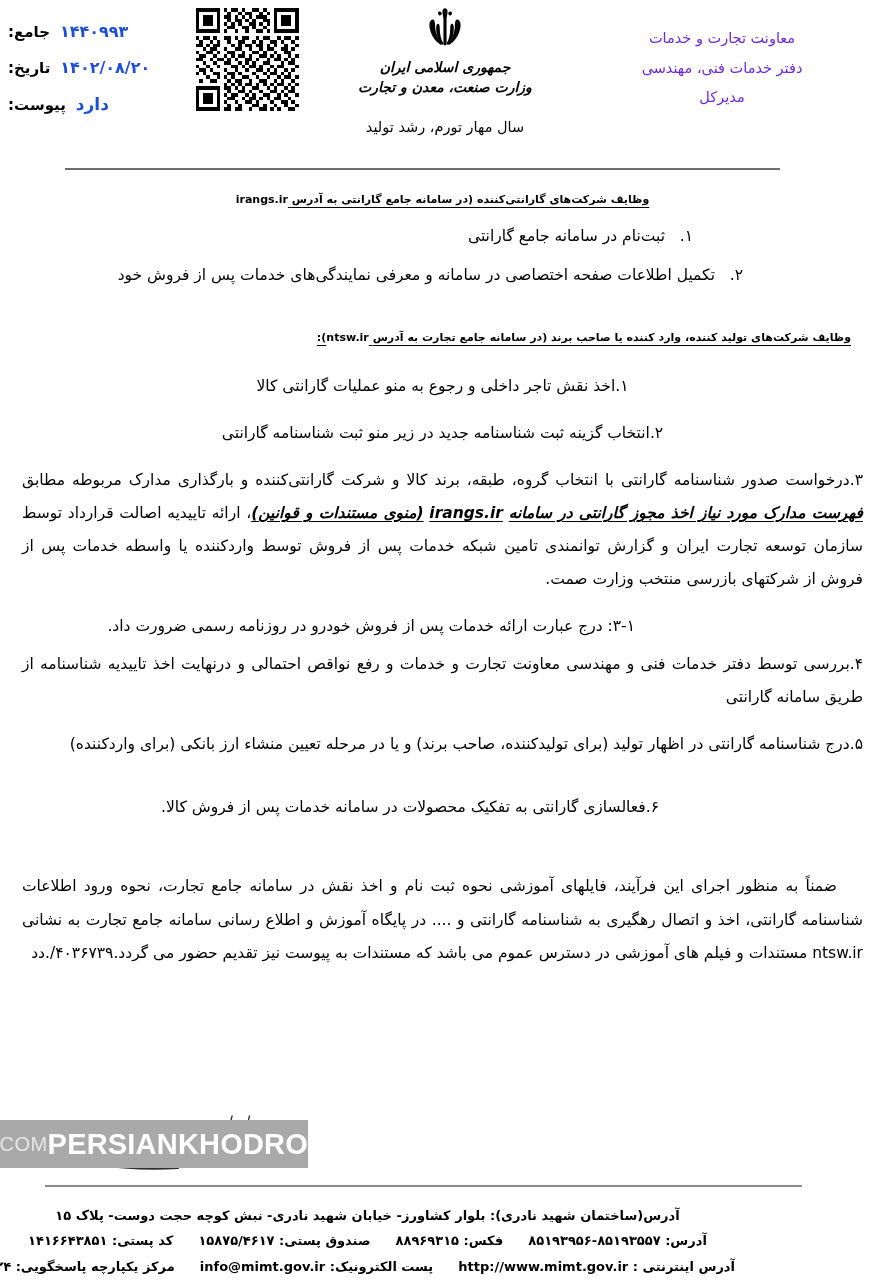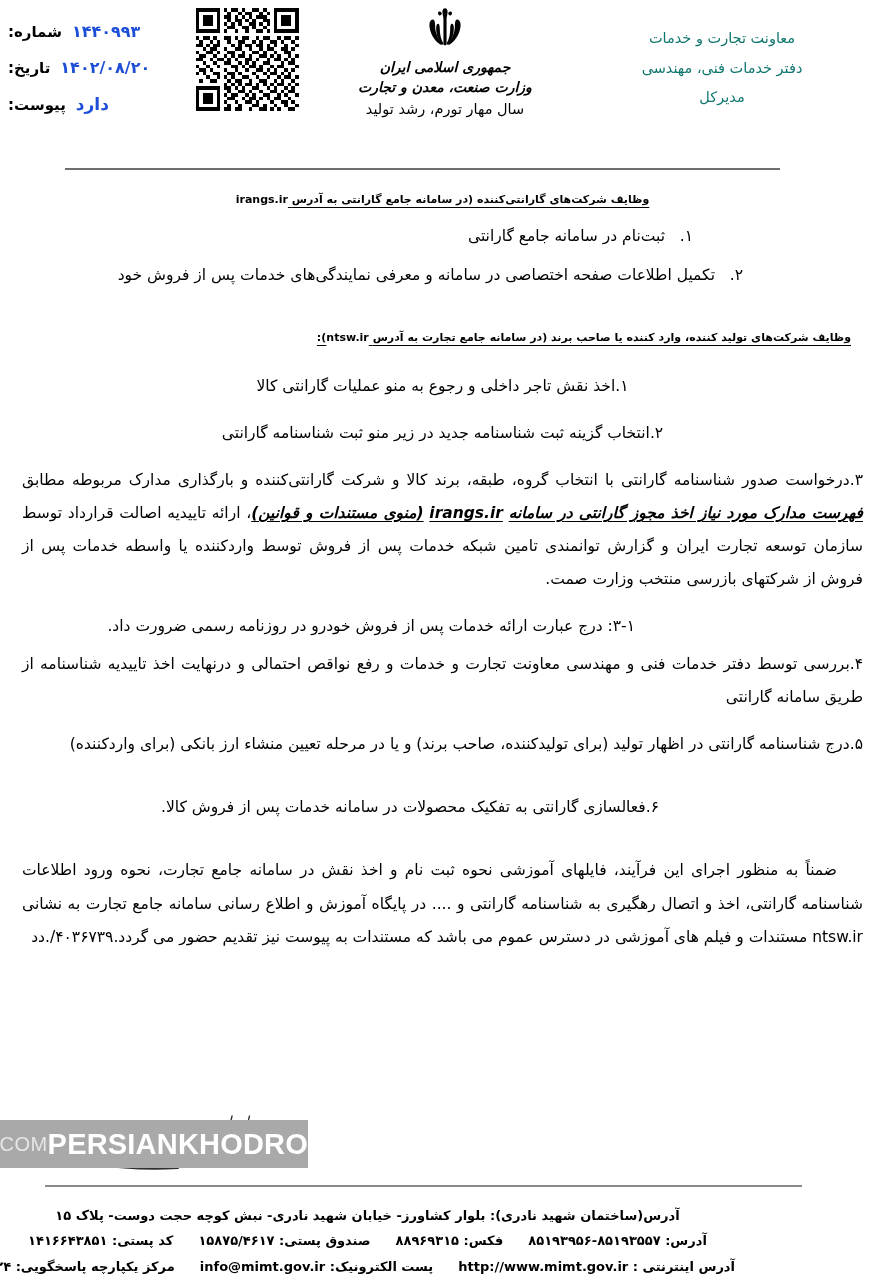--- a/index.html
+++ b/index.html
@@ -87,37 +87,37 @@
   .org-line2 {
     font-size: 14px;
     margin-top: 4px;
     color: #000;
     font-style: italic;
     font-weight: 600;
     letter-spacing: -0.3px;
   }
   .slogan {
     font-size: 14.5px;
-    margin-top: 6px;
+    margin-top: 24px;
     color: #000;
     font-weight: 500;
   }
 
   .hdr-right {
     position: absolute;
     right: 38px;
     top: 24px;
     width: 250px;
     text-align: center;
     line-height: 2.05;
   }
   .hdr-right div {
     font-size: 14.5px;
     font-weight: 500;
-    color: #0f766e;
+    color: #6d28d9;
   }
 
   
   .rule-top {
     position: absolute;
     left: 65px;
     top: 168px;
     width: 715px;
     height: 2px;
     background: #6f6f6f;
@@ -277,21 +277,21 @@
 </style>
 </head>
 <body>
 
 <div id="page">
 
   <div class="header">
 
     <div class="hdr-left">
       <div class="hdr-row">
-        <span class="hdr-label">شماره:</span>
+        <span class="hdr-label">جامع:</span>
         <span class="hdr-value">۱۴۴۰۹۹۳</span>
       </div>
       <div class="hdr-row">
         <span class="hdr-label">تاریخ:</span>
         <span class="hdr-value">۱۴۰۲/۰۸/۲۰</span>
       </div>
       <div class="hdr-row">
         <span class="hdr-label">پیوست:</span>
         <span class="hdr-value plain">دارد</span>
       </div>
@@ -619,21 +619,21 @@
     </p>
 
     <p class="item just gap-sm">
       <span>۵.</span><span>درج شناسنامه گارانتی در اظهار تولید (برای تولیدکننده، صاحب برند) و یا در مرحله تعیین منشاء ارز بانکی (برای واردکننده)</span>
     </p>
 
     <p class="item indent-4 gap-lg">
       <span>۶.</span><span>فعالسازی گارانتی به تفکیک محصولات در سامانه خدمات پس  از فروش کالا.</span>
     </p>
 
-    <p class="para" style="margin-top:30px;">ضمناً به منظور اجرای این فرآیند، فایلهای آموزشی نحوه ثبت نام و اخذ نقش در سامانه جامع تجارت، نحوه ورود اطلاعات شناسنامه گارانتی، اخذ و اتصال رهگیری به شناسنامه گارانتی و .... در پایگاه آموزش و اطلاع رسانی سامانه جامع تجارت به نشانی ntsw.ir مستندات و فیلم های آموزشی در دسترس عموم می باشد که مستندات به پیوست نیز تقدیم حضور می گردد.۴۰۳۶۷۳۹/.دد</p>
+    <p class="para" style="margin-top:46px;">ضمناً به منظور اجرای این فرآیند، فایلهای آموزشی نحوه ثبت نام و اخذ نقش در سامانه جامع تجارت، نحوه ورود اطلاعات شناسنامه گارانتی، اخذ و اتصال رهگیری به شناسنامه گارانتی و .... در پایگاه آموزش و اطلاع رسانی سامانه جامع تجارت به نشانی ntsw.ir مستندات و فیلم های آموزشی در دسترس عموم می باشد که مستندات به پیوست نیز تقدیم حضور می گردد.۴۰۳۶۷۳۹/.دد</p>
   </div>
 
   <div class="sign-area">
     <div class="sign-name">حمید محله ای</div>
     <svg class="sign-stroke" width="210" height="60" viewBox="0 0 210 60">
       <path d="M8 26 C40 14, 80 10, 120 16 C150 21, 165 30, 150 38 C138 45, 110 45, 80 42 C58 40, 40 36, 30 42 C42 49, 80 52, 118 50" fill="none" stroke="#2f2f2f" stroke-width="2.1" stroke-linecap="round"></path>
       <path d="M30 35 C60 31, 95 31, 125 34" fill="none" stroke="#2f2f2f" stroke-width="1.6" stroke-linecap="round"></path>
     </svg>
   </div>
 

